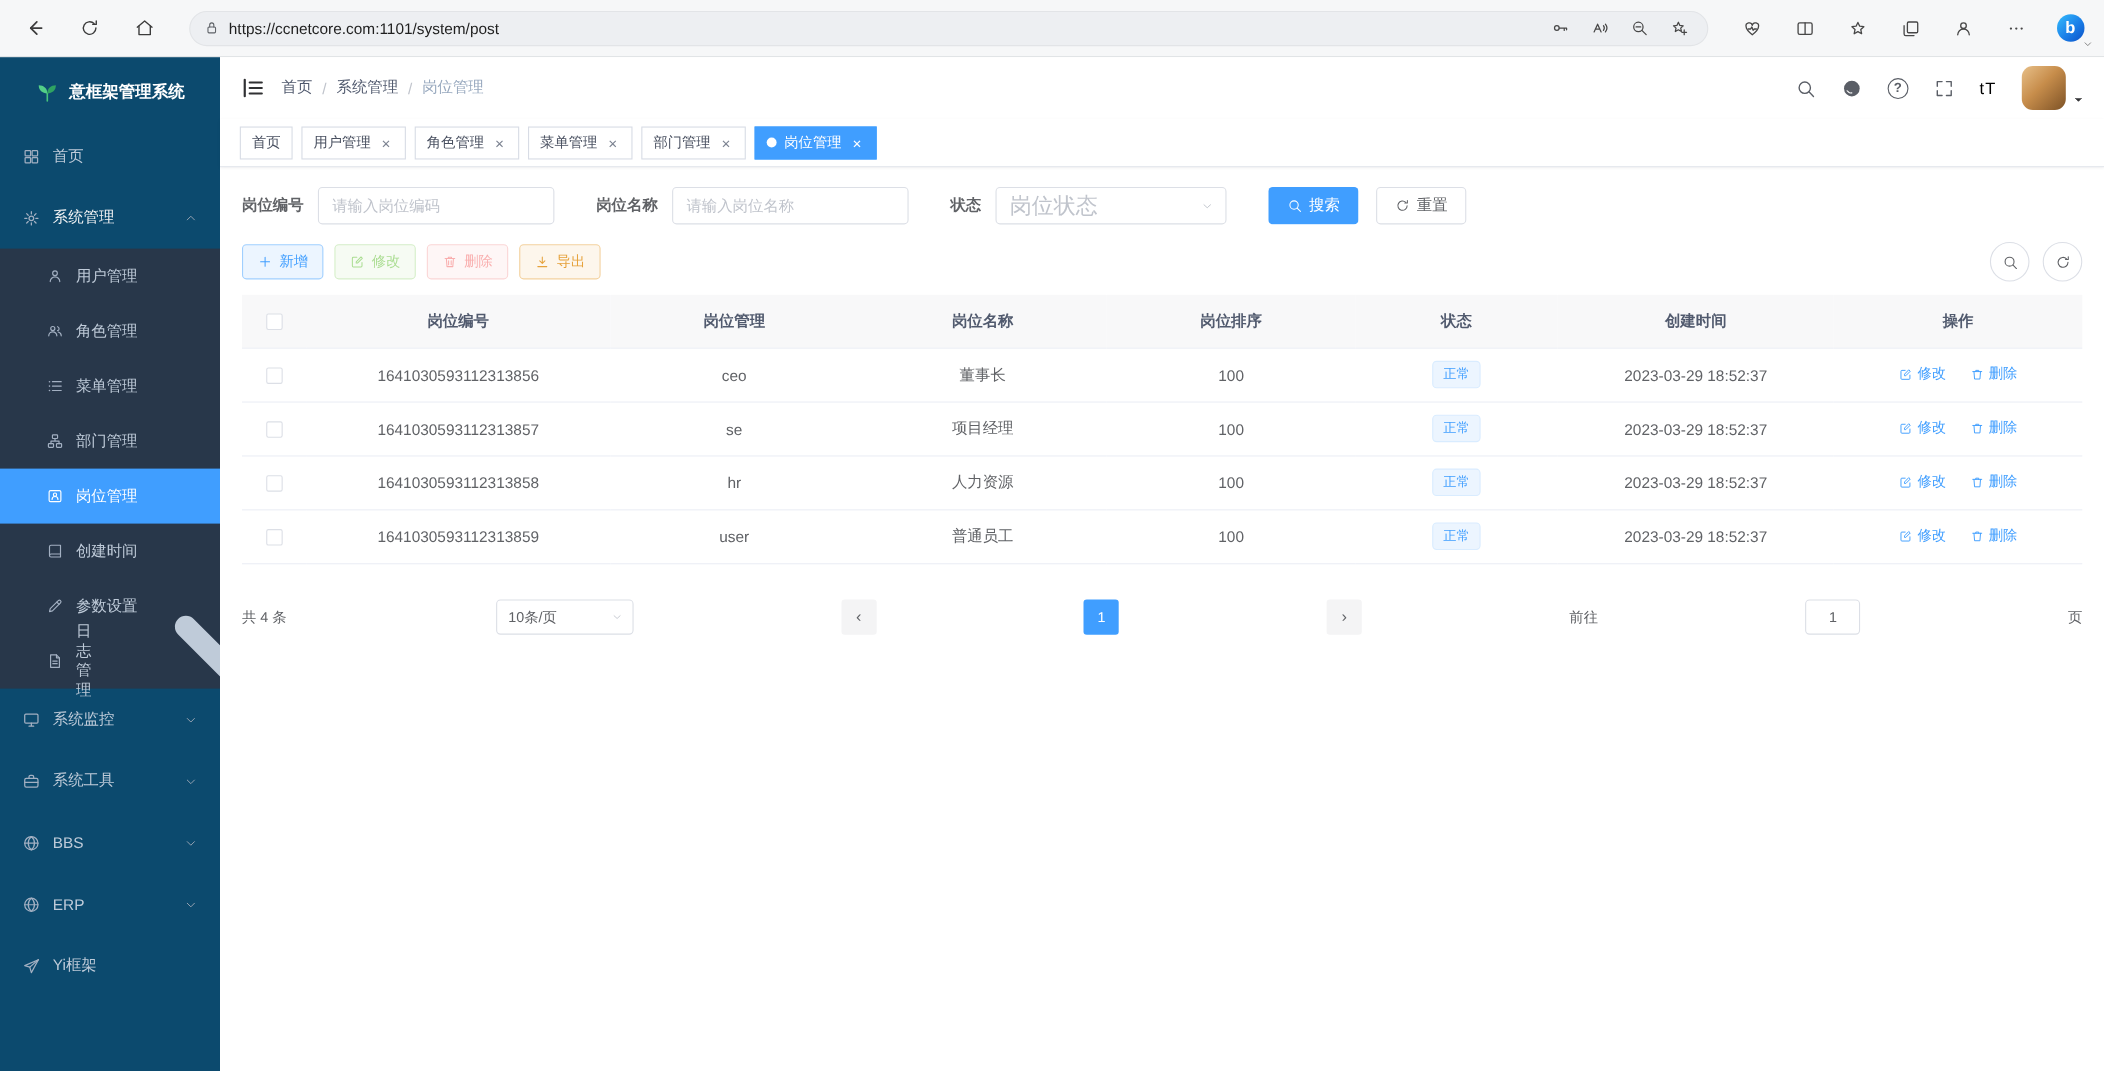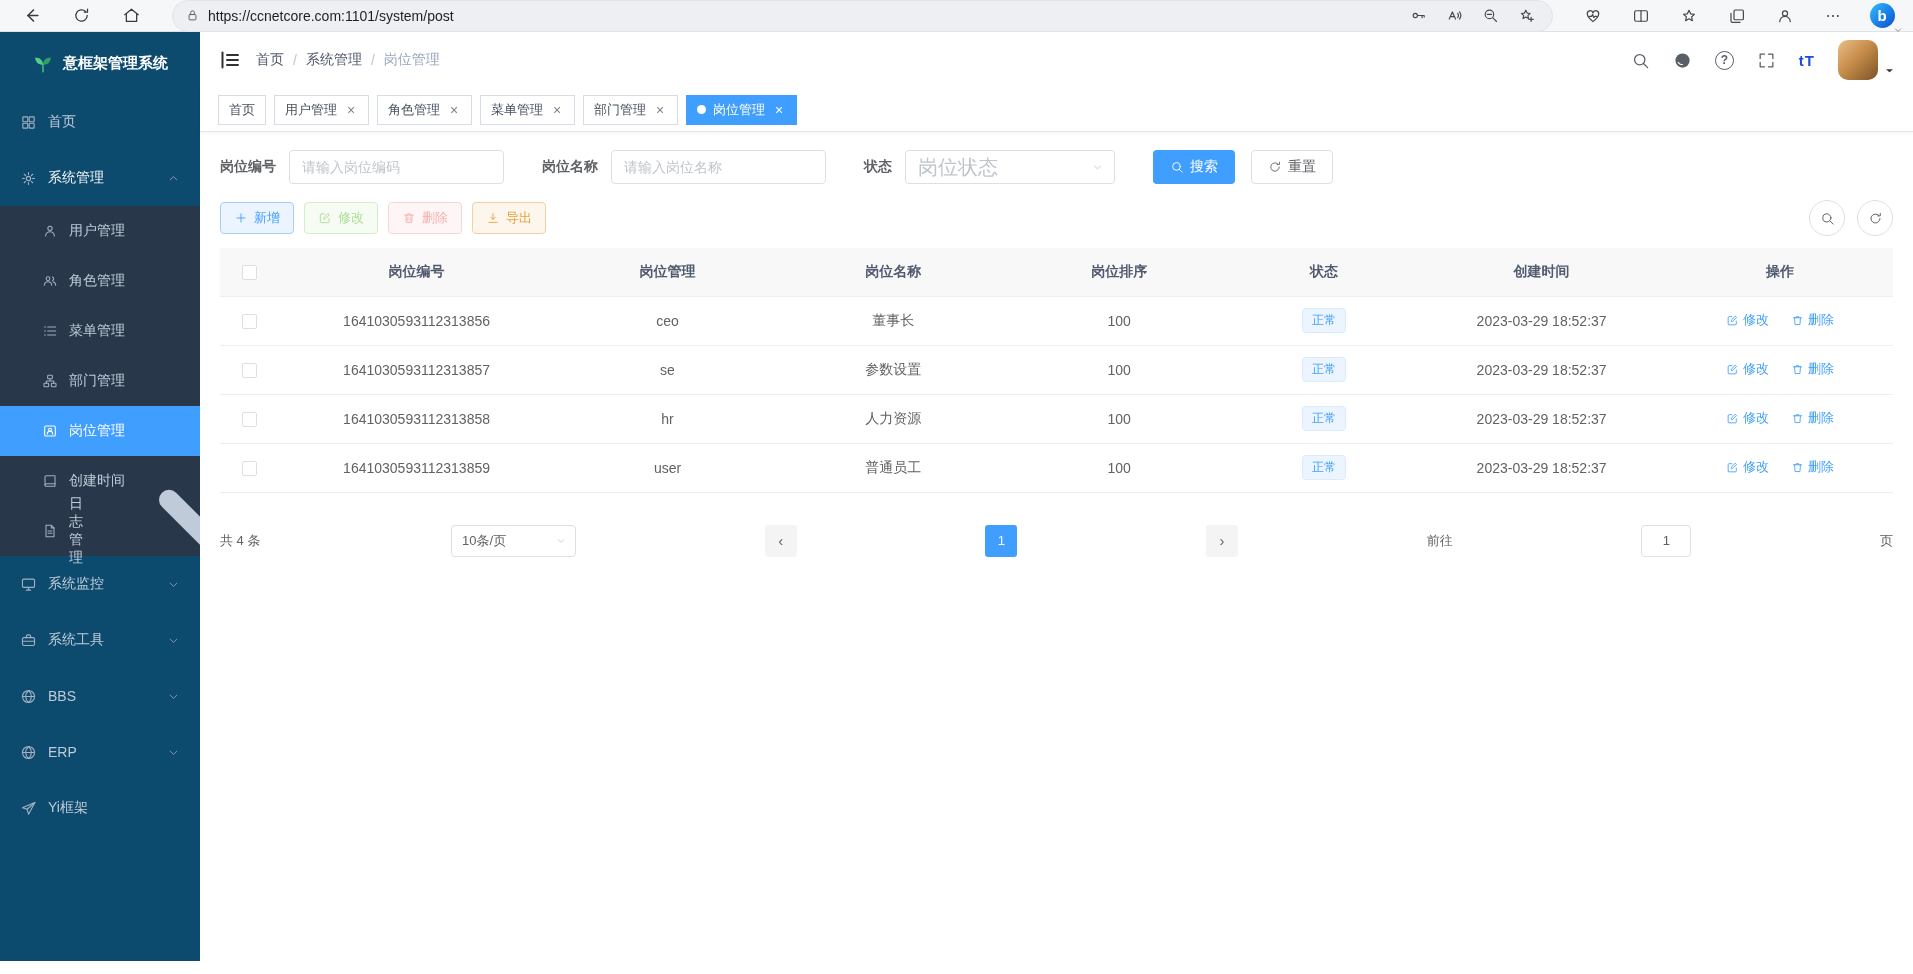--- a/index.html
+++ b/index.html
@@ -4,21 +4,21 @@
 <style>
   * { margin:0; padding:0; box-sizing:border-box; }
   html,body { width:1913px; height:974px; overflow:hidden; background:#fff;
     font-family:"Liberation Sans","DejaVu Sans",sans-serif; }
 
   .ic { display:inline-flex; align-items:center; justify-content:center; line-height:1; flex:none; }
   .ic svg { width:100%; height:100%; stroke:currentColor; fill:none; stroke-width:1.6;
     stroke-linecap:round; stroke-linejoin:round; }
 
   
-  .browser-bar { height:32px; background:#f6f7f8; border-bottom:1px solid #dfe1e4;
+  .browser-bar { height:52px; background:#f6f7f8; border-bottom:1px solid #dfe1e4;
     display:flex; align-items:center; padding:0 14px; gap:16px; }
   .nav-btn { width:34px; height:34px; border-radius:6px; color:#3c3c3c;
     display:flex; align-items:center; justify-content:center; cursor:pointer; }
   .nav-btn .ic { width:19px; height:19px; }
   .address-bar { flex:1; height:32px; margin:0 8px; background:#edeff2; border:1px solid #e2e4e7;
     border-radius:16px; display:flex; align-items:center; padding:0 12px; gap:8px; }
   .address-bar .url { flex:1; font-size:14px; color:#1f1f1f; white-space:nowrap; overflow:hidden; }
   .abar-ic { width:28px; height:28px; border-radius:6px; color:#474747;
     display:flex; align-items:center; justify-content:center; cursor:pointer; }
   .abar-ic .ic { width:17px; height:17px; }
@@ -55,21 +55,21 @@
   .main { flex:1; display:flex; flex-direction:column; min-width:0; background:#fff; }
 
   .main-header { height:56px; display:flex; align-items:center; padding:0 18px; }
   .fold-btn { width:24px; height:24px; color:#303133; cursor:pointer; margin-right:14px; }
   .breadcrumb { display:flex; align-items:center; font-size:14px; }
   .crumb { color:#515a6e; cursor:pointer; }
   .crumb-sep { color:#c0c4cc; margin:0 9px; }
   .crumb.last { color:#97a8be; cursor:default; }
   .header-right { margin-left:auto; display:flex; align-items:center; gap:23px; color:#5a5e66; }
   .hdr-ic { width:19px; height:19px; cursor:pointer; }
-  .hdr-text-ic { font-size:15px; color:#1d4ed8; cursor:pointer; letter-spacing:1px;font-weight:bold; }
+  .hdr-text-ic { font-size:15px; color:#000000; cursor:pointer; letter-spacing:1px; }
   .qmark { width:19px; height:19px; border:1.6px solid #5a5e66; border-radius:50%;
     font-size:12px; font-weight:bold; display:flex; align-items:center; justify-content:center; cursor:pointer; }
   .avatar-box { display:flex; align-items:flex-end; gap:6px; cursor:pointer; }
   .avatar { width:40px; height:40px; border-radius:10px;
     background:linear-gradient(135deg,#e8c089 0%,#c78d4b 45%,#7d5226 100%); }
   .avatar-caret { width:11px; height:11px; color:#303133; margin-bottom:4px; }
 
   
   .tags-bar { height:44px; display:flex; align-items:center; gap:8px; padding:0 18px;
     border-bottom:1px solid #e4e7ed; box-shadow:0 1px 3px rgba(0,0,0,.06); }
@@ -362,20 +362,29 @@
         <span>岗位管理</span>
       </div>
       <div class="sub-item">
         <span class="ic m-ic">
             <svg viewBox="0 0 24 24">
               <path d="M4.5 6 a2 2 0 0 1 2-2 h13 v16 h-13 a2 2 0 0 1-2-2 z"></path>
               <path d="M4.5 18 a2 2 0 0 1 2-2 h13"></path>
             </svg>
           </span>
         <span>创建时间</span>
+      </div>
+      <div class="sub-item">
+        <span class="ic m-ic">
+            <svg viewBox="0 0 24 24">
+              <path d="M4.5 19.5 l1-4 L16.5 4.5 a2 2 0 0 1 3 3 L8.5 18.5 z"></path>
+              <path d="M14.5 6.5 l3 3"></path>
+            </svg>
+          </span>
+        <span>参数设置</span>
       </div>
       <div class="sub-item">
         <span class="ic m-ic">
             <svg viewBox="0 0 24 24">
               <path d="M6 3.5 h8 l4 4 v13 H6 z"></path>
               <path d="M14 3.5 v4 h4 M9 12 h6 M9 15.5 h6"></path>
             </svg>
           </span>
         <span>日志管理</span>
         <span class="ic arrow" style="margin-left:auto">
@@ -676,21 +685,21 @@
                     </svg>
                   </span>
                   <span>删除</span>
                 </span>
             </td>
           </tr>
           <tr>
             <td><span class="cb"></span></td>
             <td>1641030593112313857</td>
             <td>se</td>
-            <td>参数设置</td>
+            <td>项目经理</td>
             <td>100</td>
             <td><span class="tag-status">正常</span></td>
             <td>2023-03-29 18:52:37</td>
             <td>
               <span class="op-link">
                   <span class="ic">
                     <svg viewBox="0 0 24 24">
                       <path d="M11 5 H5.5 A1.5 1.5 0 0 0 4 6.5 v12 A1.5 1.5 0 0 0 5.5 20 h12 a1.5 1.5 0 0 0 1.5-1.5 V13"></path>
                       <path d="M17.5 4.5 l2 2 L12 14 h-2 v-2 z"></path>
                     </svg>

